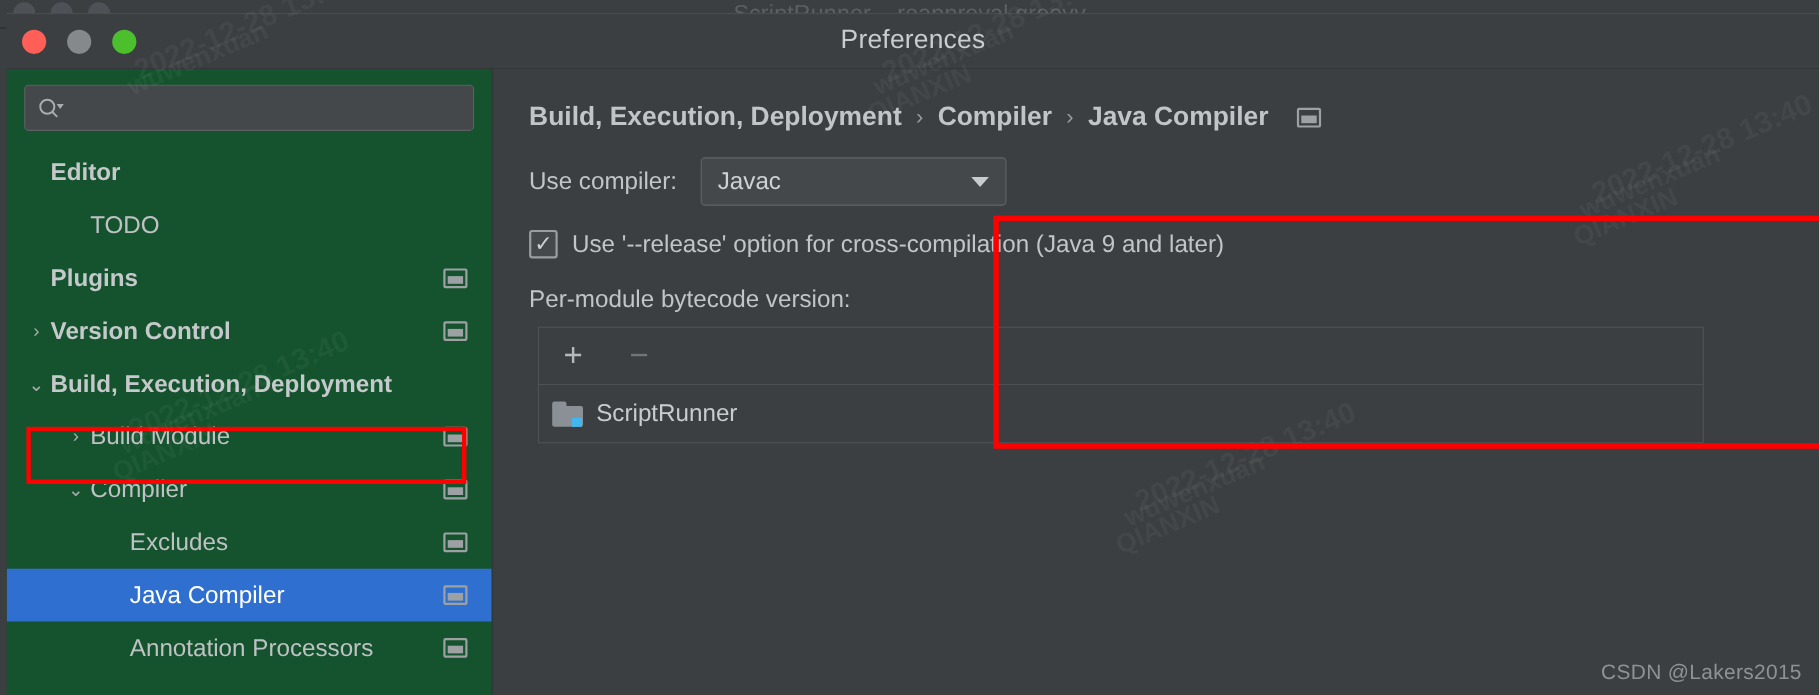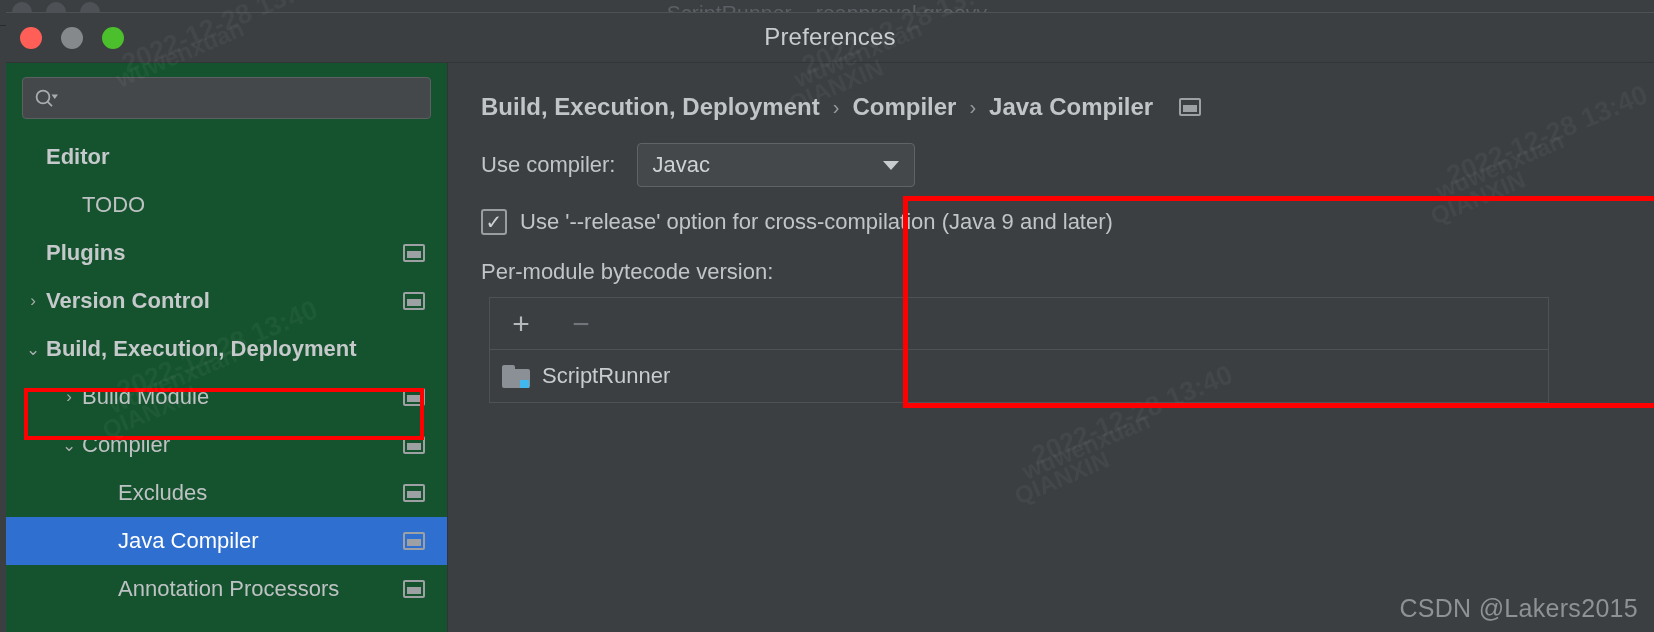--- a/index.html
+++ b/index.html
@@ -249,21 +249,21 @@
     position: absolute;
     color: rgba(255,255,255,.045);
     font-size: 27px; font-weight: bold;
     transform: rotate(-23deg);
     pointer-events: none; white-space: nowrap;
     user-select: none;
   }
   .wm.small { font-size: 24px; }
   #csdn-wm {
     position: absolute; right: 16px; bottom: 10px;
-    color: #8f9295; font-size: 25px;
+    color: #8f9295; font-size: 19px;
     letter-spacing: .3px;
   }
   #scrollbar-track {
     position: absolute; right: 0; top: 0; width: 6px; height: 100%;
   }
 </style>
 </head>
 <body>
 
 <div id="backdrop">

